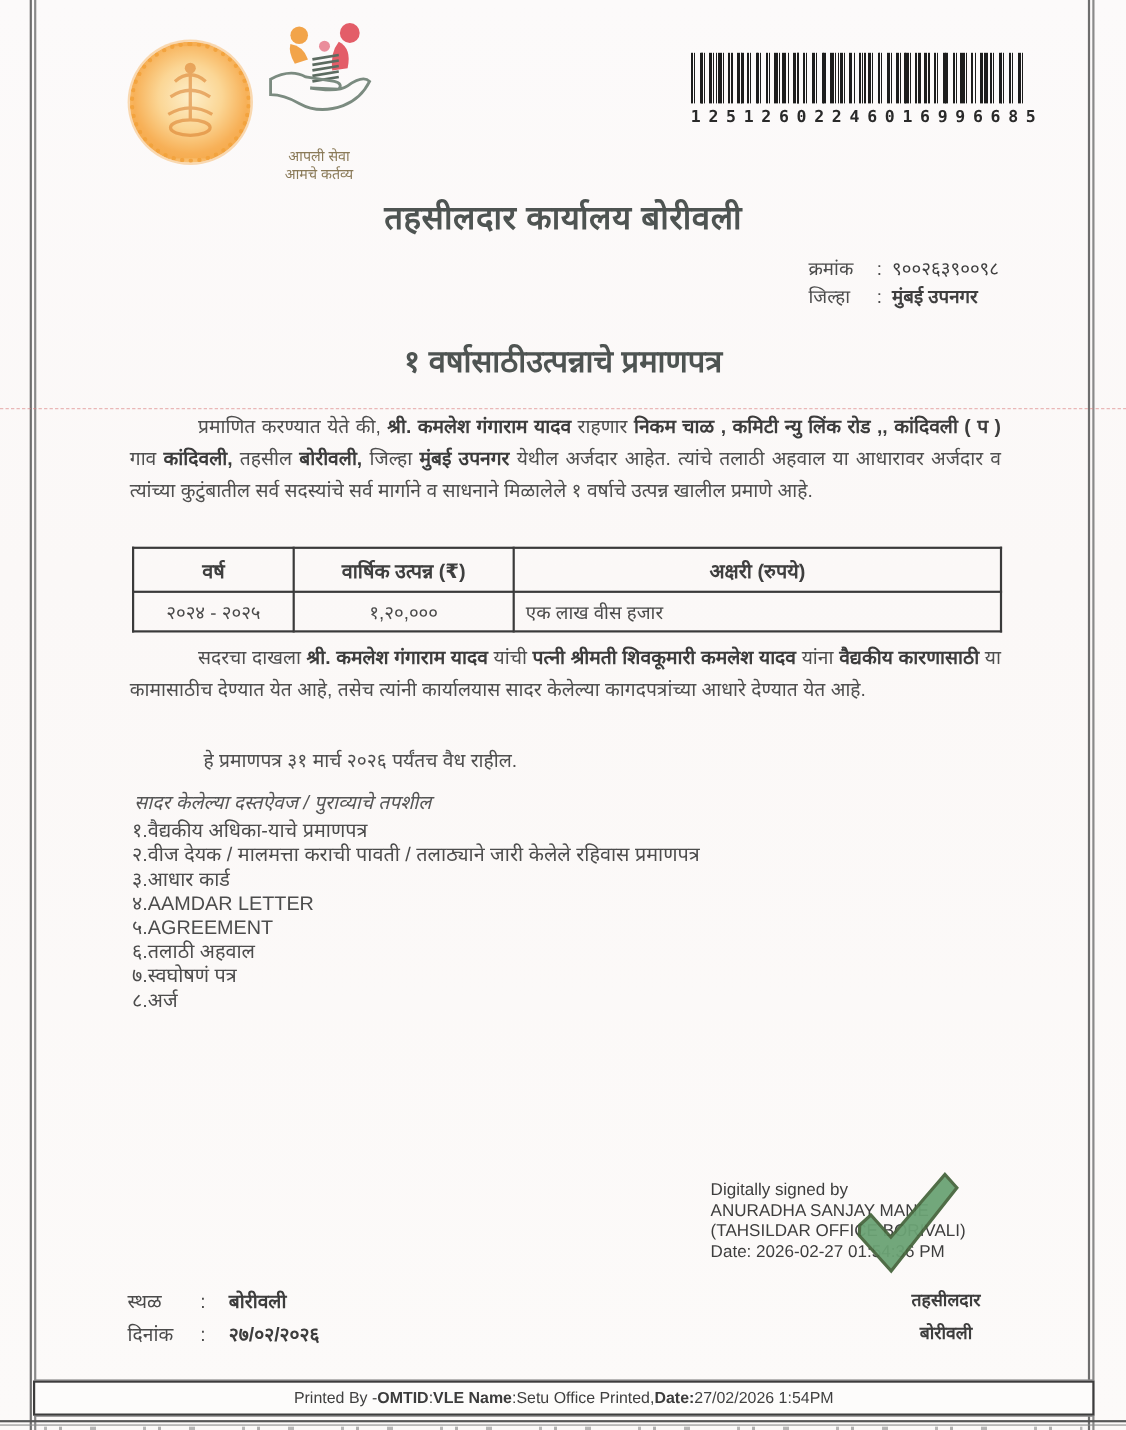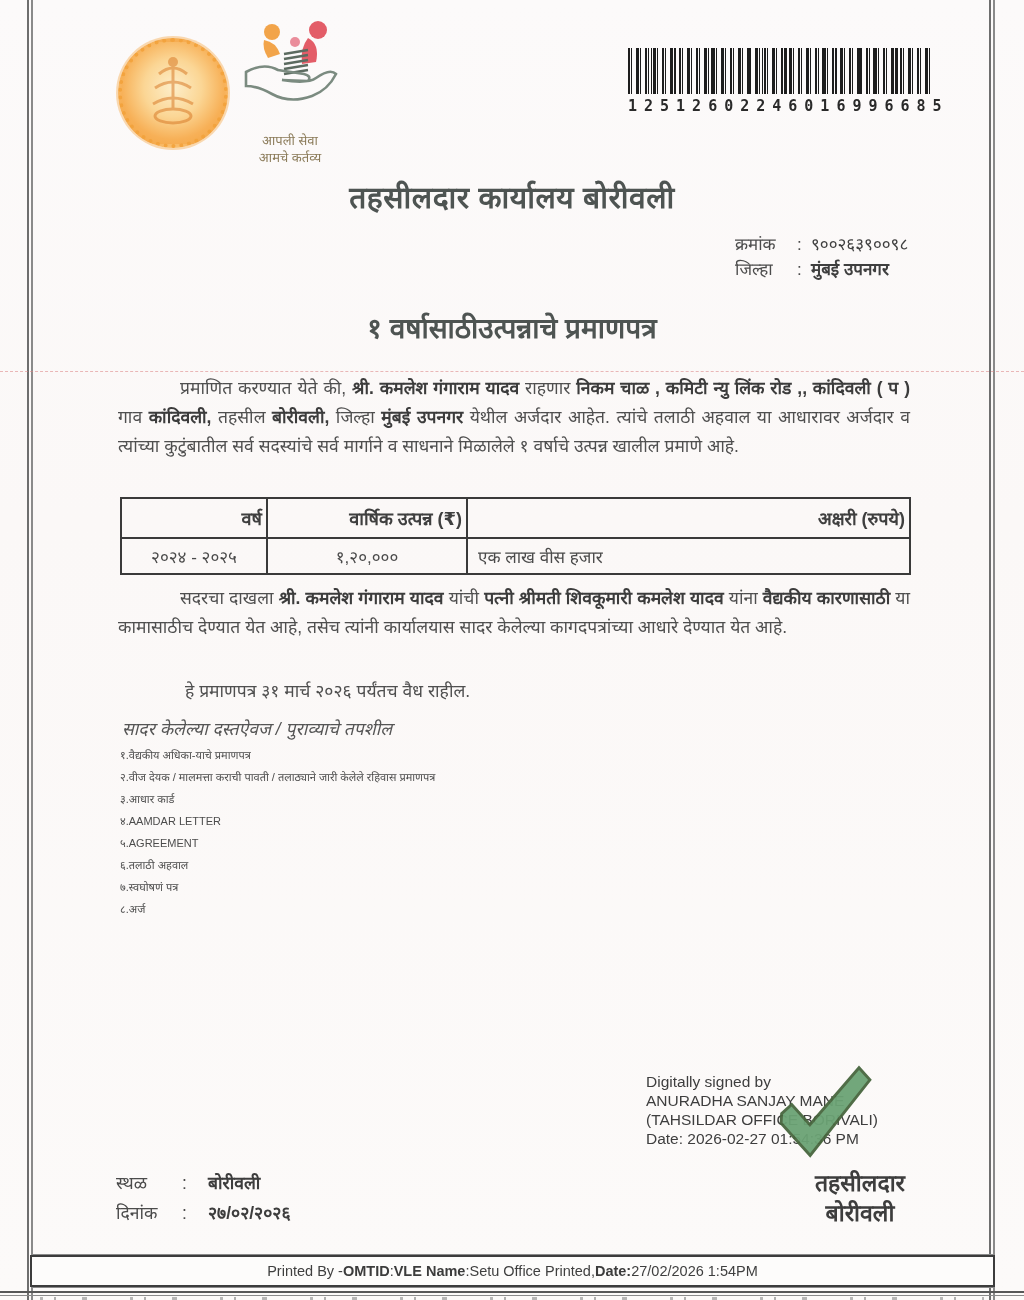--- a/index.html
+++ b/index.html
@@ -48,38 +48,38 @@
 
   .para{position:absolute;left:118px;width:792px;font-size:17.5px;line-height:29px;
     text-align:justify;color:#4f4f4f;}
   .para .b, .b{font-weight:bold;color:#3c3c3c;}
   .p1{top:374px;text-indent:62px;}
   .p2{top:584px;text-indent:62px;}
 
   table.inc{position:absolute;left:120px;top:497px;width:789px;border-collapse:collapse;
     table-layout:fixed;font-size:17px;color:#4a4a4a;}
   table.inc th,table.inc td{border:2px solid #3a3a3a;}
-  table.inc th{font-size:18px;font-weight:bold;padding:7px 4px;color:#3f3f3f;text-align:right;}
+  table.inc th{font-size:18px;font-weight:bold;padding:7px 4px;color:#3f3f3f;}
   table.inc td{padding:4px 10px;height:26px;}
   td.c,th.c{text-align:center;}
 
   .validity{position:absolute;left:185px;top:678px;font-size:17.5px;color:#4f4f4f;}
   .docs-head{position:absolute;left:122px;top:716px;font-size:17.5px;font-style:italic;color:#555;}
-  .docs{position:absolute;left:120px;top:744px;font-size:11px;line-height:22px;color:#4c4c4c;}
+  .docs{position:absolute;left:120px;top:744px;font-size:18px;line-height:22px;color:#4c4c4c;}
 
   .sig{position:absolute;left:646px;top:1072px;font-size:15.5px;line-height:19px;color:#3e3e3e;}
   .check{position:absolute;left:776px;top:1062px;width:96px;height:100px;transform:rotate(3deg);}
 
   .placeblock{position:absolute;left:116px;top:1168px;font-size:17.5px;line-height:30px;color:#4b4b4b;}
   .placeblock .row{display:flex;}
   .placeblock .lbl{width:66px;}
   .placeblock .colon{width:26px;}
   .placeblock .val{font-weight:bold;color:#3d3d3d;}
   .desig{position:absolute;left:790px;top:1168px;width:140px;text-align:center;
-    font-size:23px;line-height:30px;font-weight:bold;color:#3d3d3d;}
+    font-size:16px;line-height:30px;font-weight:bold;color:#3d3d3d;}
 
   .pfoot{position:absolute;left:30px;top:1255px;width:961px;height:28px;
     border:2px solid #3c3c3c;box-shadow:0 -2px 0 -1px #8a8a8a,0 2px 0 -1px #8a8a8a;
     display:flex;align-items:center;justify-content:center;
     font-size:14.5px;color:#3f3f3f;background:#fdfcfb;}
   .hline-b1{position:absolute;left:0;right:0;top:1291px;height:2px;background:#585858;}
   .hline-b2{position:absolute;left:0;right:0;top:1295px;height:1px;background:#8a8a8a;}
   .cutglyphs{position:absolute;left:40px;right:40px;top:1297px;height:3px;overflow:hidden;
     background:repeating-linear-gradient(90deg,#9a9a9a 0 3px,transparent 3px 14px,#8f8f8f 14px 16px,transparent 16px 42px,#999 42px 47px,transparent 47px 90px);opacity:.7;}
 </style>

